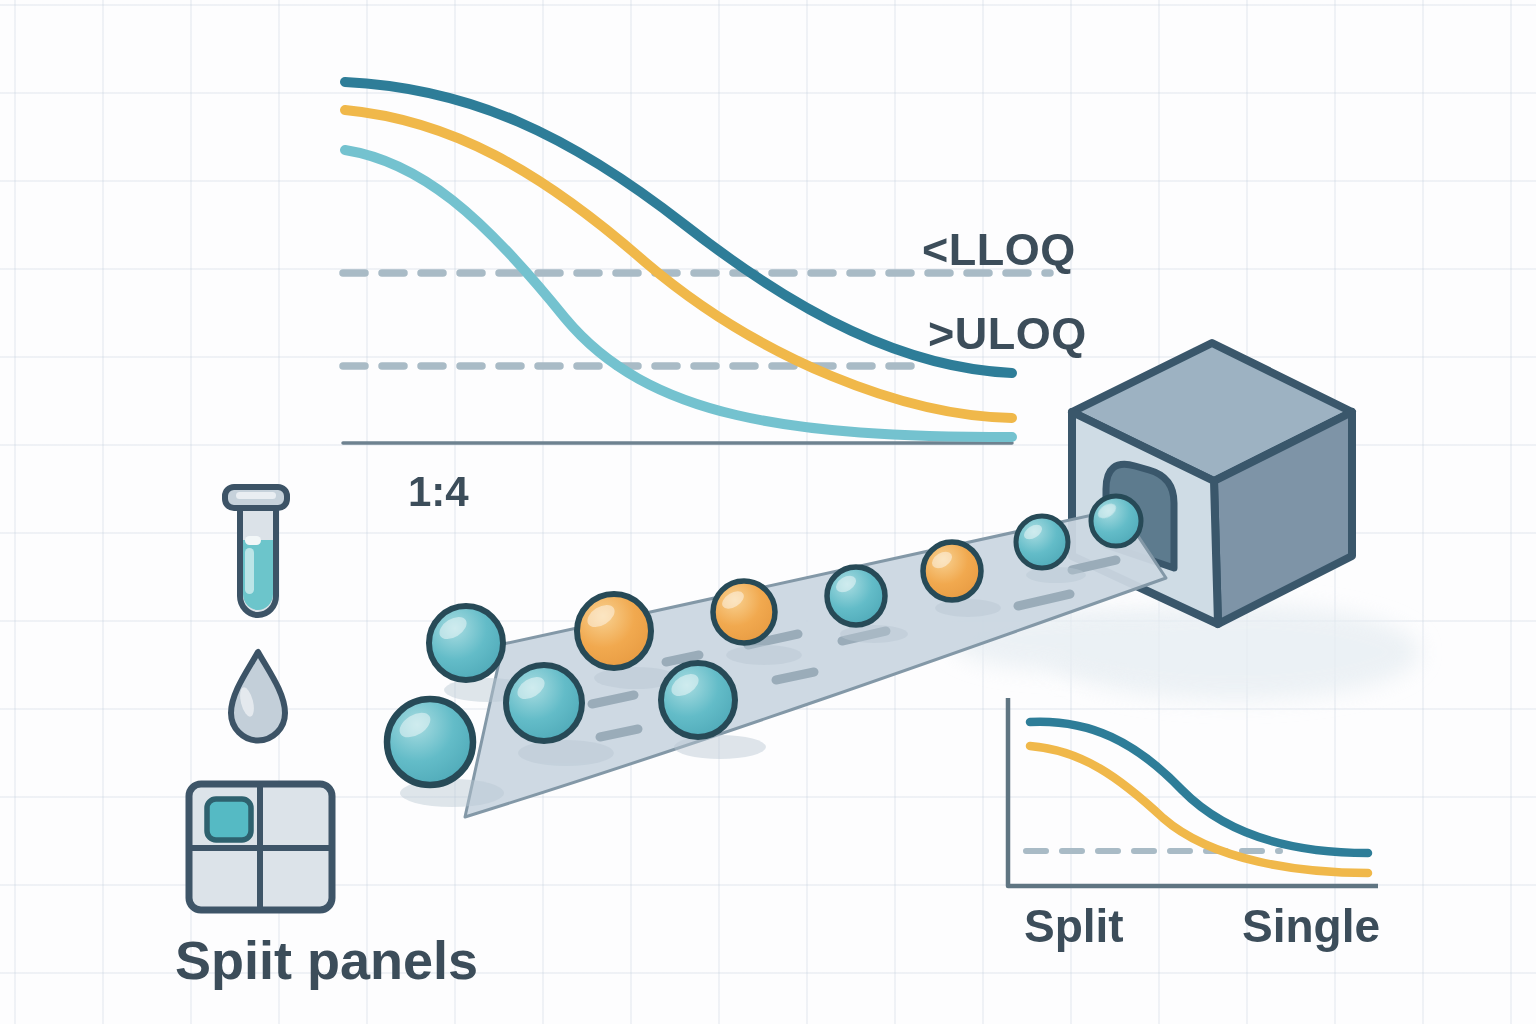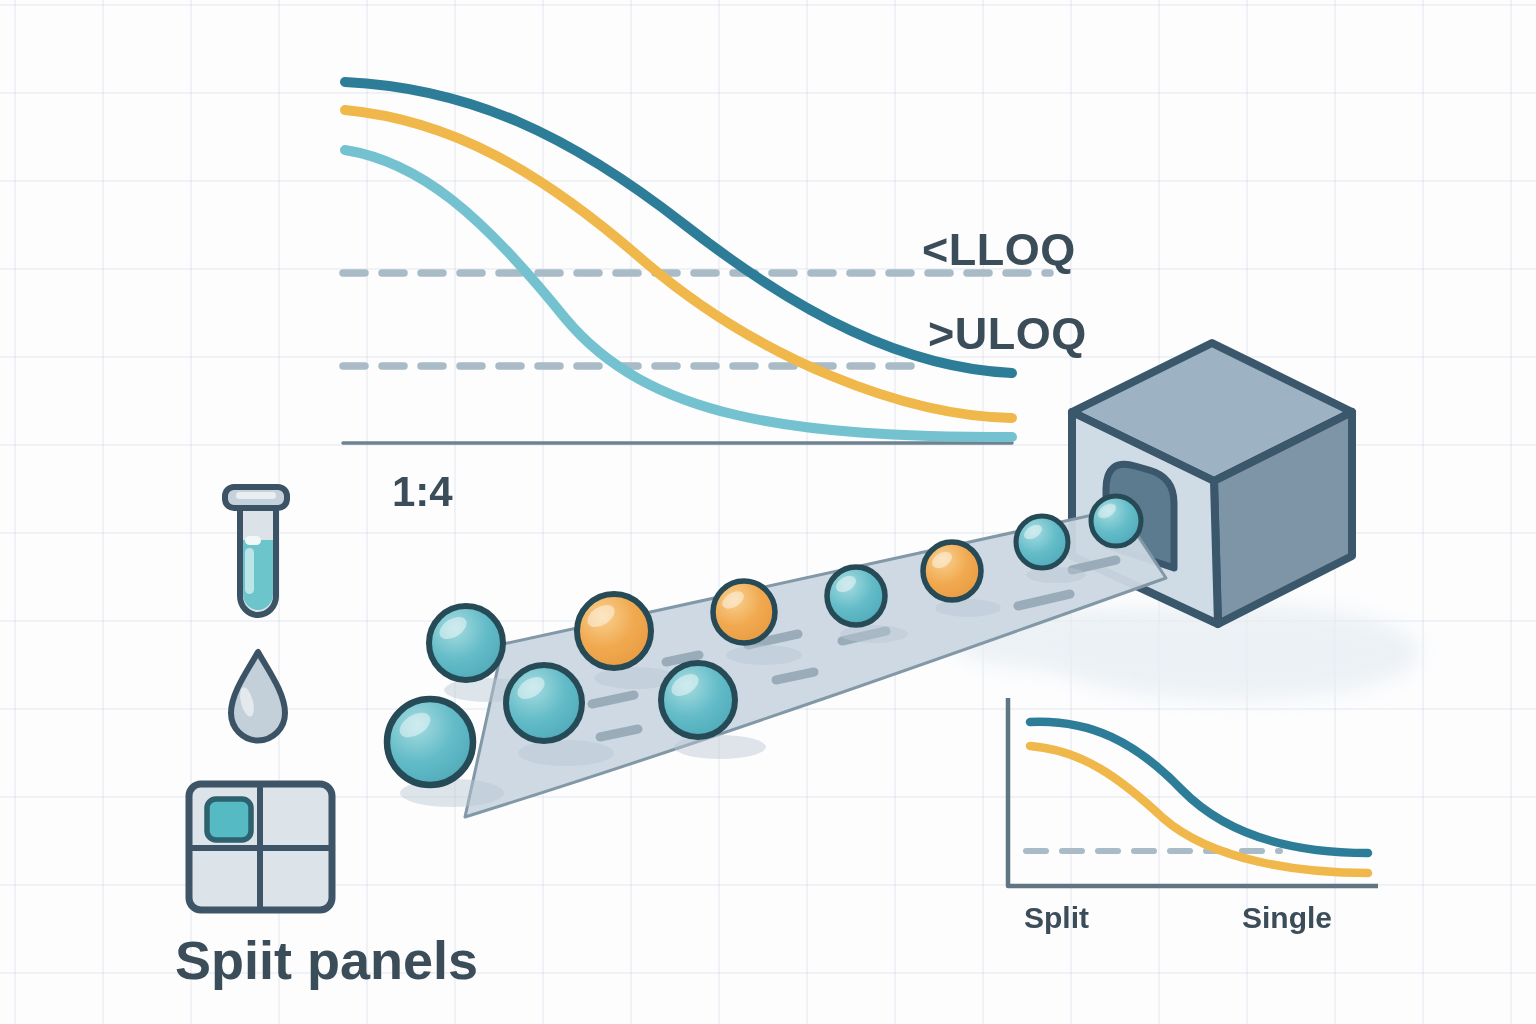--- a/index.html
+++ b/index.html
@@ -11,21 +11,21 @@
       linear-gradient(to right, rgba(186,198,214,0.20) 2px, transparent 2px),
       linear-gradient(to bottom, rgba(186,198,214,0.20) 2px, transparent 2px);
     background-size:88px 88px;
     background-position:14px 4px;
   }
   .abs{position:absolute;}
   .lbl{color:#3c4d5a;font-weight:700;white-space:nowrap;line-height:1;}
   .lbl-big{font-size:45px;letter-spacing:0.5px;}
   .lbl-ratio{font-size:42px;font-weight:700;}
   .lbl-caption{font-size:54px;}
-  .lbl-mini{font-size:30px;}
+  .lbl-mini{font-size:46px;}
   svg{position:absolute;left:0;top:0;}
 </style>
 </head>
 <body>
 
 <div class="canvas">
 
   <svg width="1536" height="1024" viewBox="0 0 1536 1024">
     <defs>
       <radialGradient id="beadTeal" cx="0.35" cy="0.3" r="0.95">
@@ -147,17 +147,17 @@
     <g>
       <path d="M1008,698 L1008,886 L1378,886" fill="none" stroke="#5f7582" stroke-width="4.5" stroke-linejoin="round"></path>
       <path d="M1026,851 H1280" fill="none" stroke="#a9bbc6" stroke-width="6" stroke-dasharray="20 16" stroke-linecap="round"></path>
       <path d="M1030,722 C1090,719 1136,742 1182,790 C1228,837 1296,853 1368,853" fill="none" stroke="#2e7d98" stroke-width="8.5" stroke-linecap="round"></path>
       <path d="M1030,746 C1082,750 1120,778 1163,818 C1212,861 1300,873 1368,873" fill="none" stroke="#f0b84a" stroke-width="8.5" stroke-linecap="round"></path>
     </g>
   </svg>
 
   <div class="abs lbl lbl-big" style="left:928px;top:311px;">&gt;ULOQ</div>
   <div class="abs lbl lbl-big" style="left:922px;top:227px;">&lt;LLOQ</div>
-  <div class="abs lbl lbl-ratio" style="left:392px;top:471px;">1:4</div>
+  <div class="abs lbl lbl-ratio" style="left:408px;top:471px;">1:4</div>
   <div class="abs lbl lbl-caption" style="left:175px;top:933px;">Spiit panels</div>
   <div class="abs lbl lbl-mini" style="left:1024px;top:903px;">Split</div>
   <div class="abs lbl lbl-mini" style="left:1242px;top:903px;">Single</div>
 </div>
 
 </body></html>

